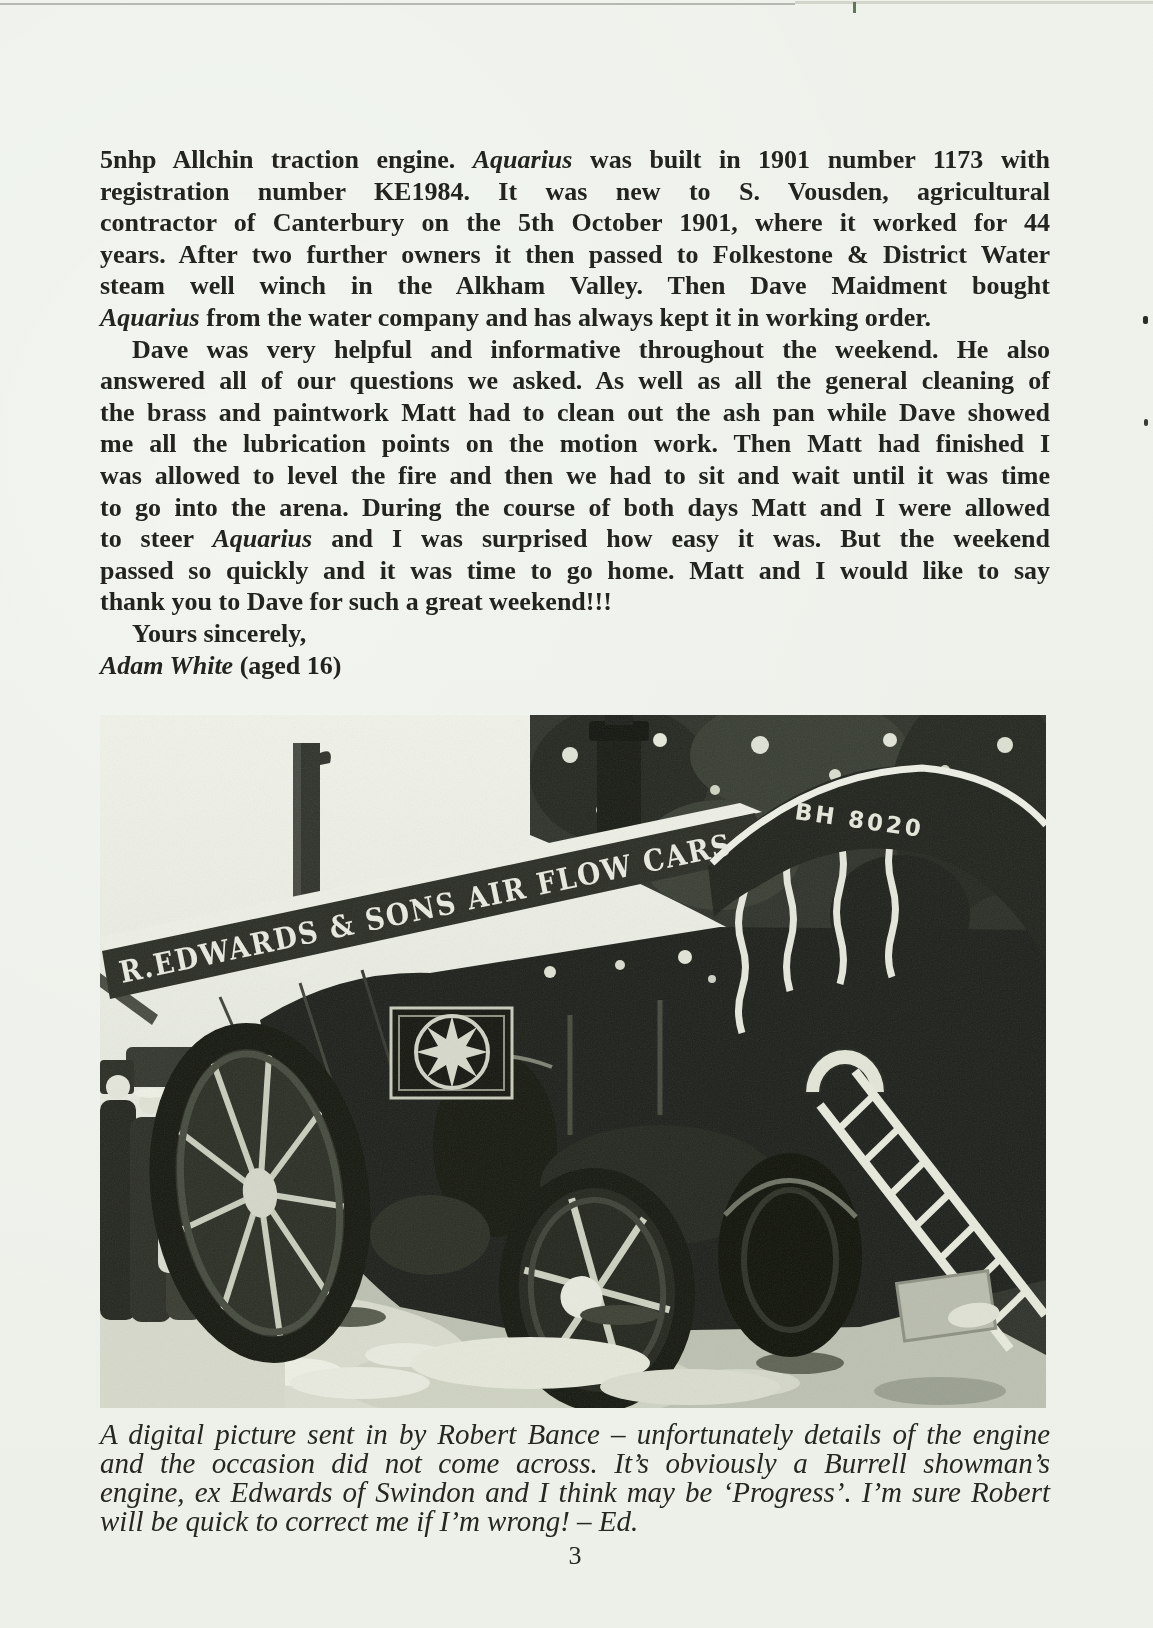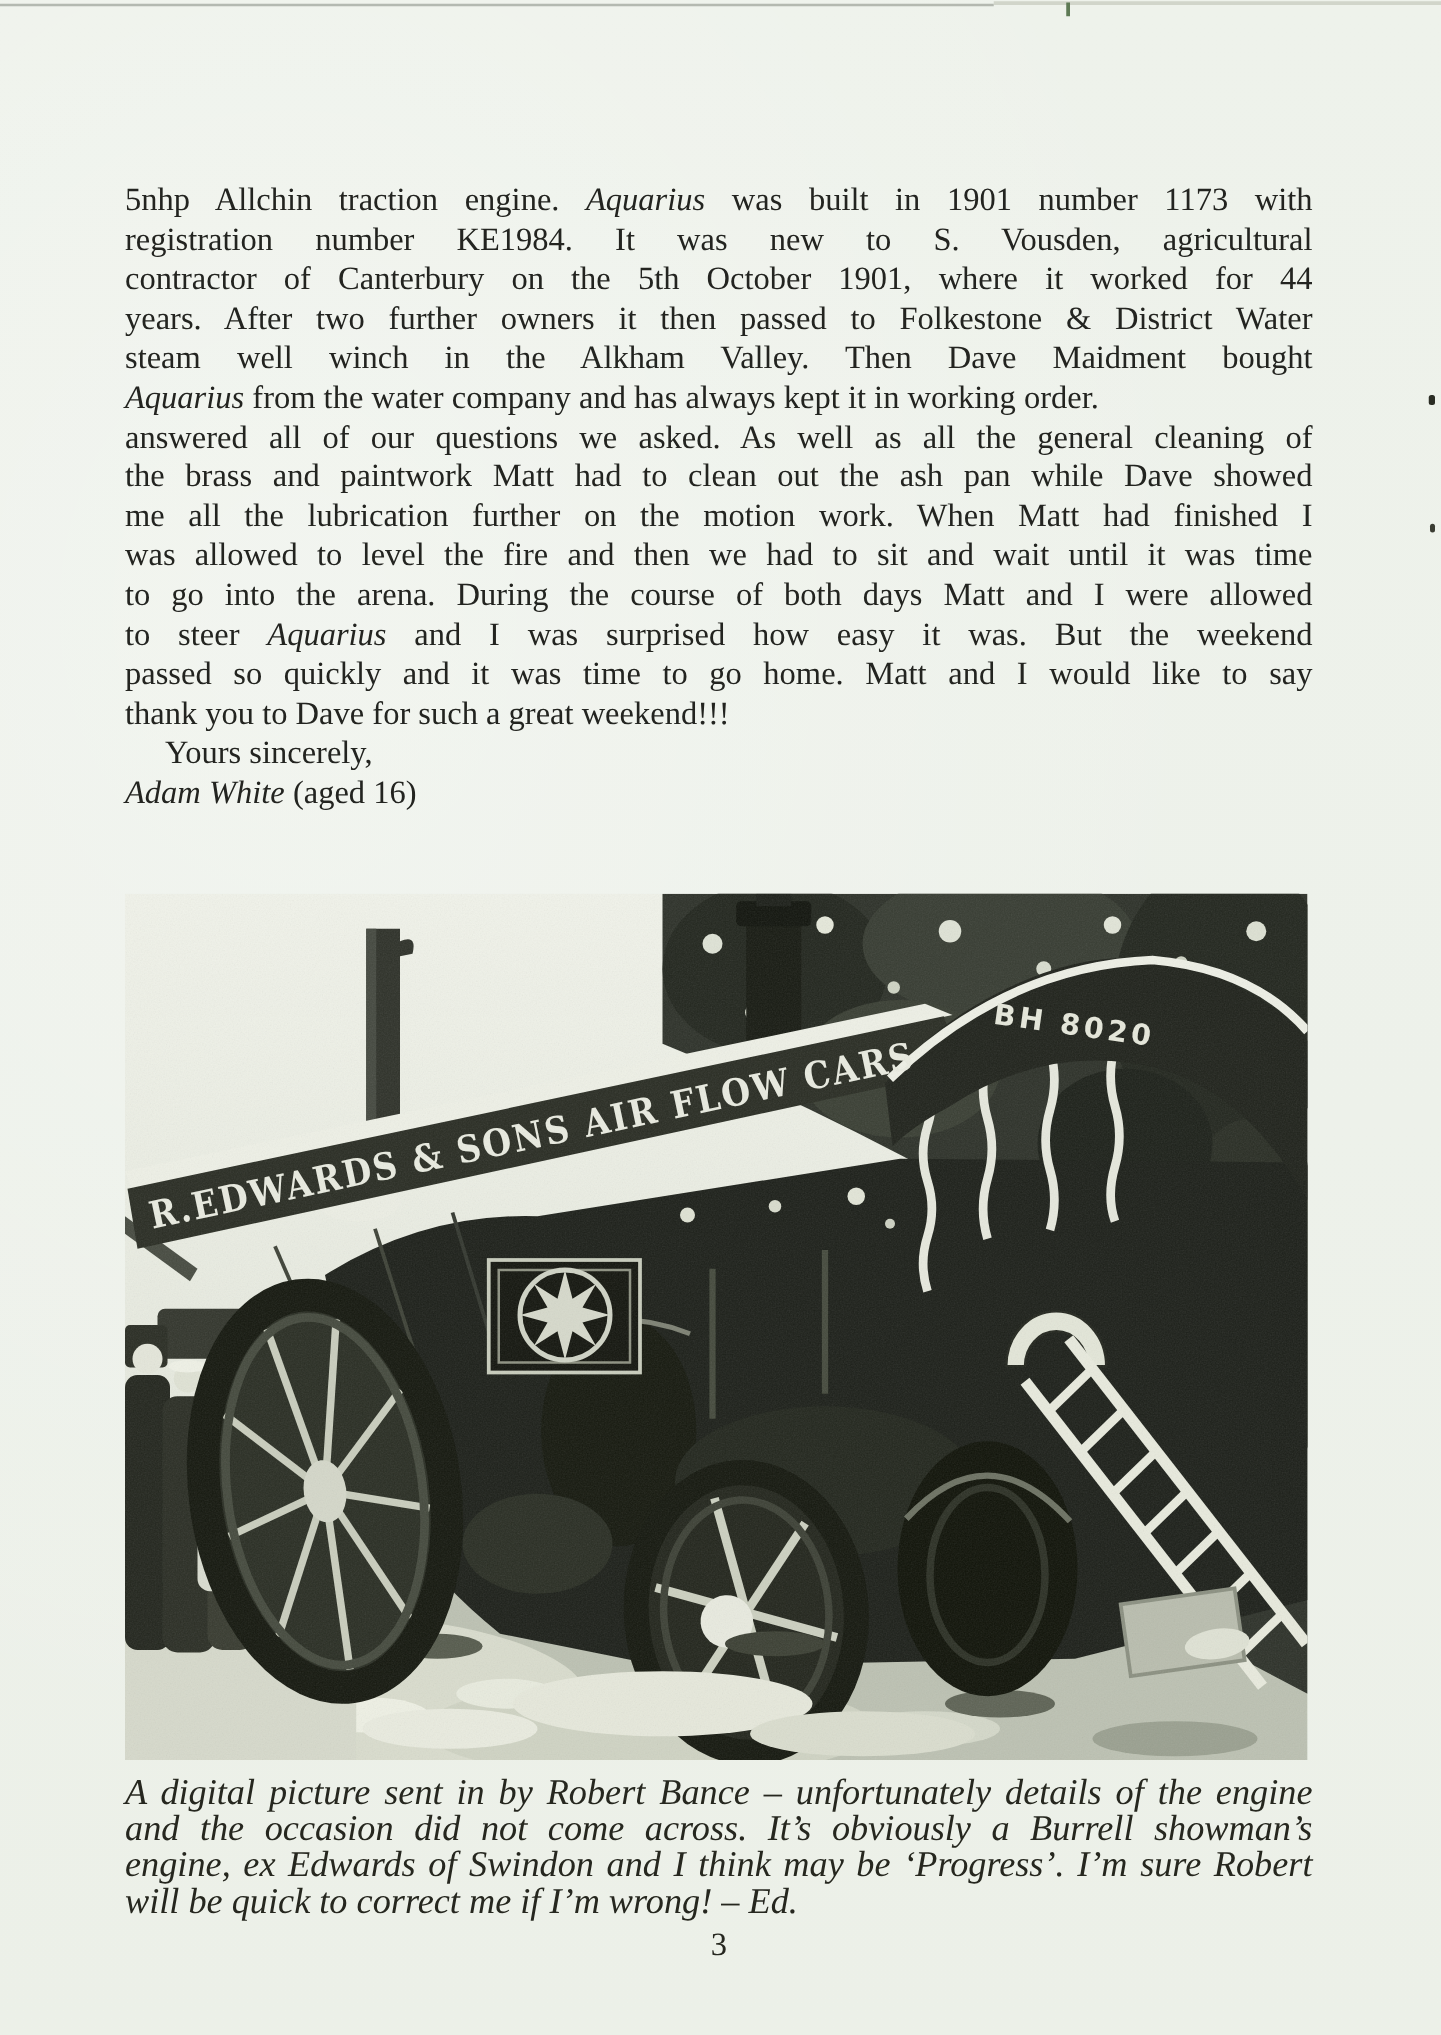--- a/index.html
+++ b/index.html
@@ -7,21 +7,21 @@
     width:1153px;height:1628px;position:relative;overflow:hidden;
     background:
       radial-gradient(ellipse at 20% 30%, rgba(255,255,255,.25), rgba(255,255,255,0) 60%),
       linear-gradient(180deg,#eef2eb 0%,#edf1ea 55%,#ecf0e8 100%);
     font-family:"Liberation Serif",serif;
     color:#26261f;
   }
   .artifact{position:absolute;}
   .textblock{
     position:absolute;left:100px;top:144px;width:950px;
-    font-size:26px;line-height:31.6px;color:#232420;
+    font-size:26px;line-height:31.6px;color:#232420;font-weight:bold;
   }
   .para{margin:0;}
   .tline{text-align:justify;text-align-last:justify;height:31.6px;white-space:normal;}
   .tline.last{text-align-last:left;}
   .para.noj .tline{text-align:left;text-align-last:left;}
   .tline.ind{text-indent:32px;}
   .caption{
     position:absolute;left:100px;top:1420px;width:950px;
     font-size:29px;line-height:29px;font-style:italic;color:#26271f;
   }
@@ -47,23 +47,24 @@
 <div class="textblock">
     <div class="para">
       <div class="tline"><span>5nhp Allchin traction engine. </span><span style="font-style: italic;">Aquarius</span><span> was built in 1901 number 1173 with</span></div>
       <div class="tline"><span>registration number KE1984. It was new to S. Vousden, agricultural</span></div>
       <div class="tline"><span>contractor of Canterbury on the 5th October 1901, where it worked for 44</span></div>
       <div class="tline"><span>years. After two further owners it then passed to Folkestone &amp; District Water</span></div>
       <div class="tline"><span>steam well winch in the Alkham Valley. Then Dave Maidment bought</span></div>
       <div class="tline last"><span style="font-style: italic;">Aquarius</span><span> from the water company and has always kept it in working order.</span></div>
     </div>
     <div class="para">
+      <div class="tline ind"><span>Dave was very helpful and informative throughout the weekend. He also</span></div>
       <div class="tline"><span>answered all of our questions we asked. As well as all the general cleaning of</span></div>
       <div class="tline"><span>the brass and paintwork Matt had to clean out the ash pan while Dave showed</span></div>
-      <div class="tline"><span>me all the lubrication further on the motion work. When Matt had finished I</span></div>
+      <div class="tline"><span>me all the lubrication points on the motion work. Then Matt had finished I</span></div>
       <div class="tline"><span>was allowed to level the fire and then we had to sit and wait until it was time</span></div>
       <div class="tline"><span>to go into the arena. During the course of both days Matt and I were allowed</span></div>
       <div class="tline"><span>to steer </span><span style="font-style: italic;">Aquarius</span><span> and I was surprised how easy it was. But the weekend</span></div>
       <div class="tline"><span>passed so quickly and it was time to go home. Matt and I would like to say</span></div>
       <div class="tline last"><span>thank you to Dave for such a great weekend!!!</span></div>
     </div>
     <div class="para noj">
       <div class="tline ind"><span>Yours sincerely,</span></div>
       <div class="tline last"><span style="font-style: italic;">Adam White</span><span> (aged 16)</span></div>
     </div>

